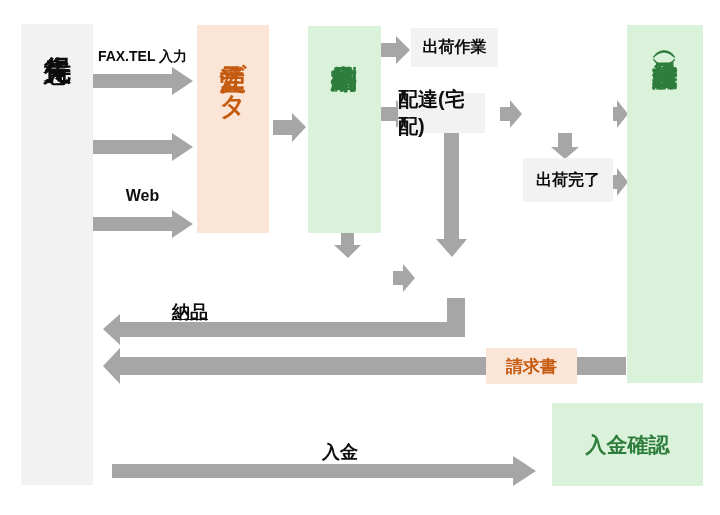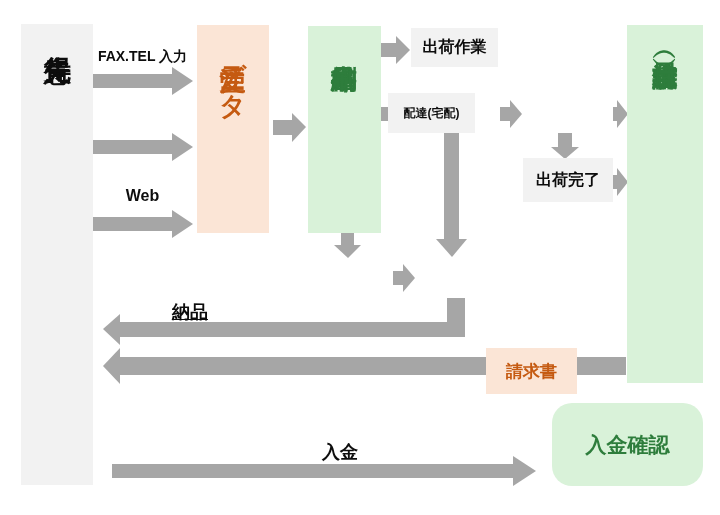--- a/index.html
+++ b/index.html
@@ -35,21 +35,21 @@
   }
   .v-text {
     writing-mode: vertical-rl;
     text-orientation: mixed;
     line-height: 1;
   }
   .gray-fill   { background: var(--box-gray);  color: var(--black-text); }
   .peach-fill  { background: var(--peach); }
   .mint-fill   { background: var(--mint); }
   .orange-text { color: var(--orange-text); }
-  .green-text  { color: var(--green-text); border-radius: 20px; }
+  .green-text  { color: var(--green-text); }
   .black-text  { color: var(--black-text); }
   .flow-label {
     position: absolute;
     z-index: 2;
     font-weight: bold;
     color: var(--black-text);
     text-align: center;
   }
 </style>
 </head>
@@ -138,23 +138,23 @@
 
   <div class="node v-box mint-fill" style="left:308px; top:26px; width:73px; height:207px; padding-top:19px; font-size:26px;">
     <span class="v-text green-text">納品書印刷</span>
   </div>
 
   <div class="node v-box mint-fill" style="left:627px; top:25px; width:76px; height:358px; padding-top:18px; font-size:25px;">
     <span class="v-text green-text">請求書作成（締日）</span>
   </div>
 
   <div class="node center gray-fill" style="left:411px; top:28px; width:87px; height:39px; font-size:16px;">出荷作業</div>
-  <div class="node center gray-fill" style="left:388px; top:93px; width:87px; height:40px; font-size:12px;">配達(宅配)</div>
+  <div class="node center gray-fill" style="left:398px; top:93px; width:87px; height:40px; font-size:20px;">配達(宅配)</div>
   <div class="node center gray-fill" style="left:523px; top:158px; width:90px; height:44px; font-size:16px;">出荷完了</div>
 
   <div class="flow-label" style="left:150px; top:300px; width:80px; font-size:18px;text-decoration:underline;">納品</div>
   <div class="flow-label" style="left:300px; top:440px; width:80px; font-size:18px;">入金</div>
 
-  <div class="node center peach-fill orange-text" style="left:486px; top:348px; width:91px; height:46px; font-size:17px;">請求書</div>
+  <div class="node center peach-fill orange-text" style="left:486px; top:348px; width:91px; height:36px; font-size:17px;">請求書</div>
 
   <div class="node center mint-fill green-text" style="left:552px; top:403px; width:151px; height:83px; font-size:21px;">入金確認</div>
 
 </div>
 
 </body></html>

